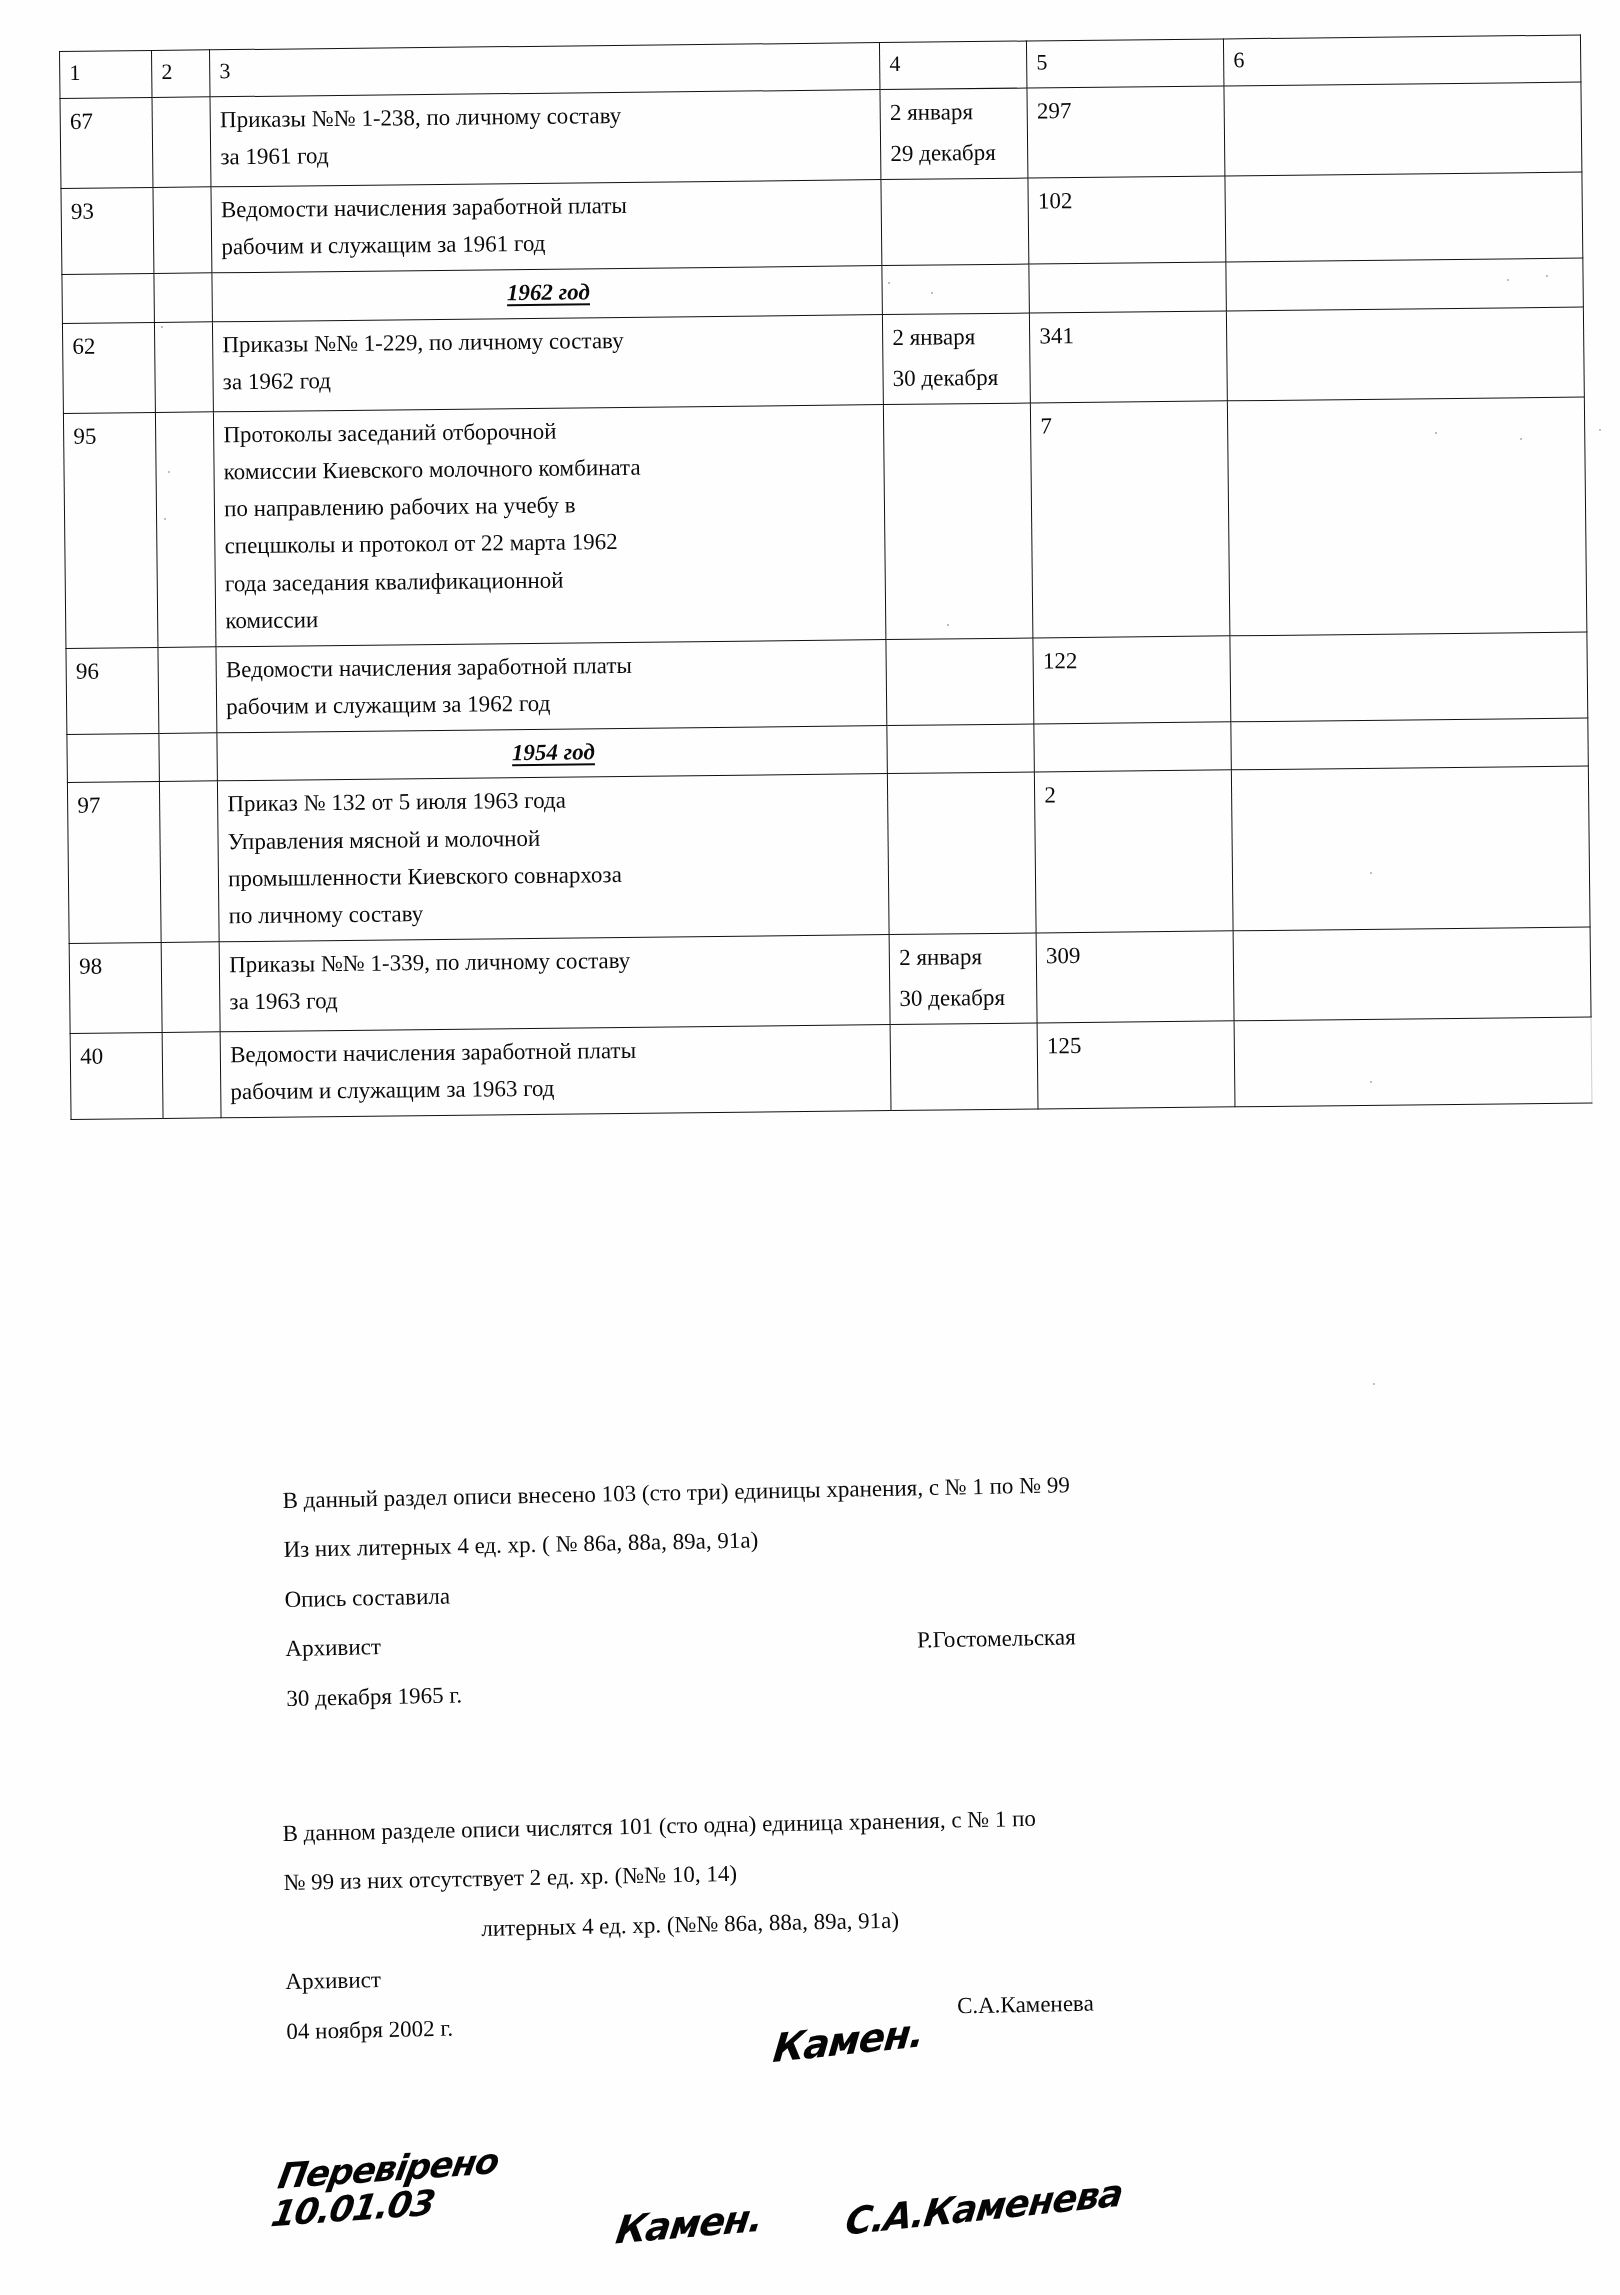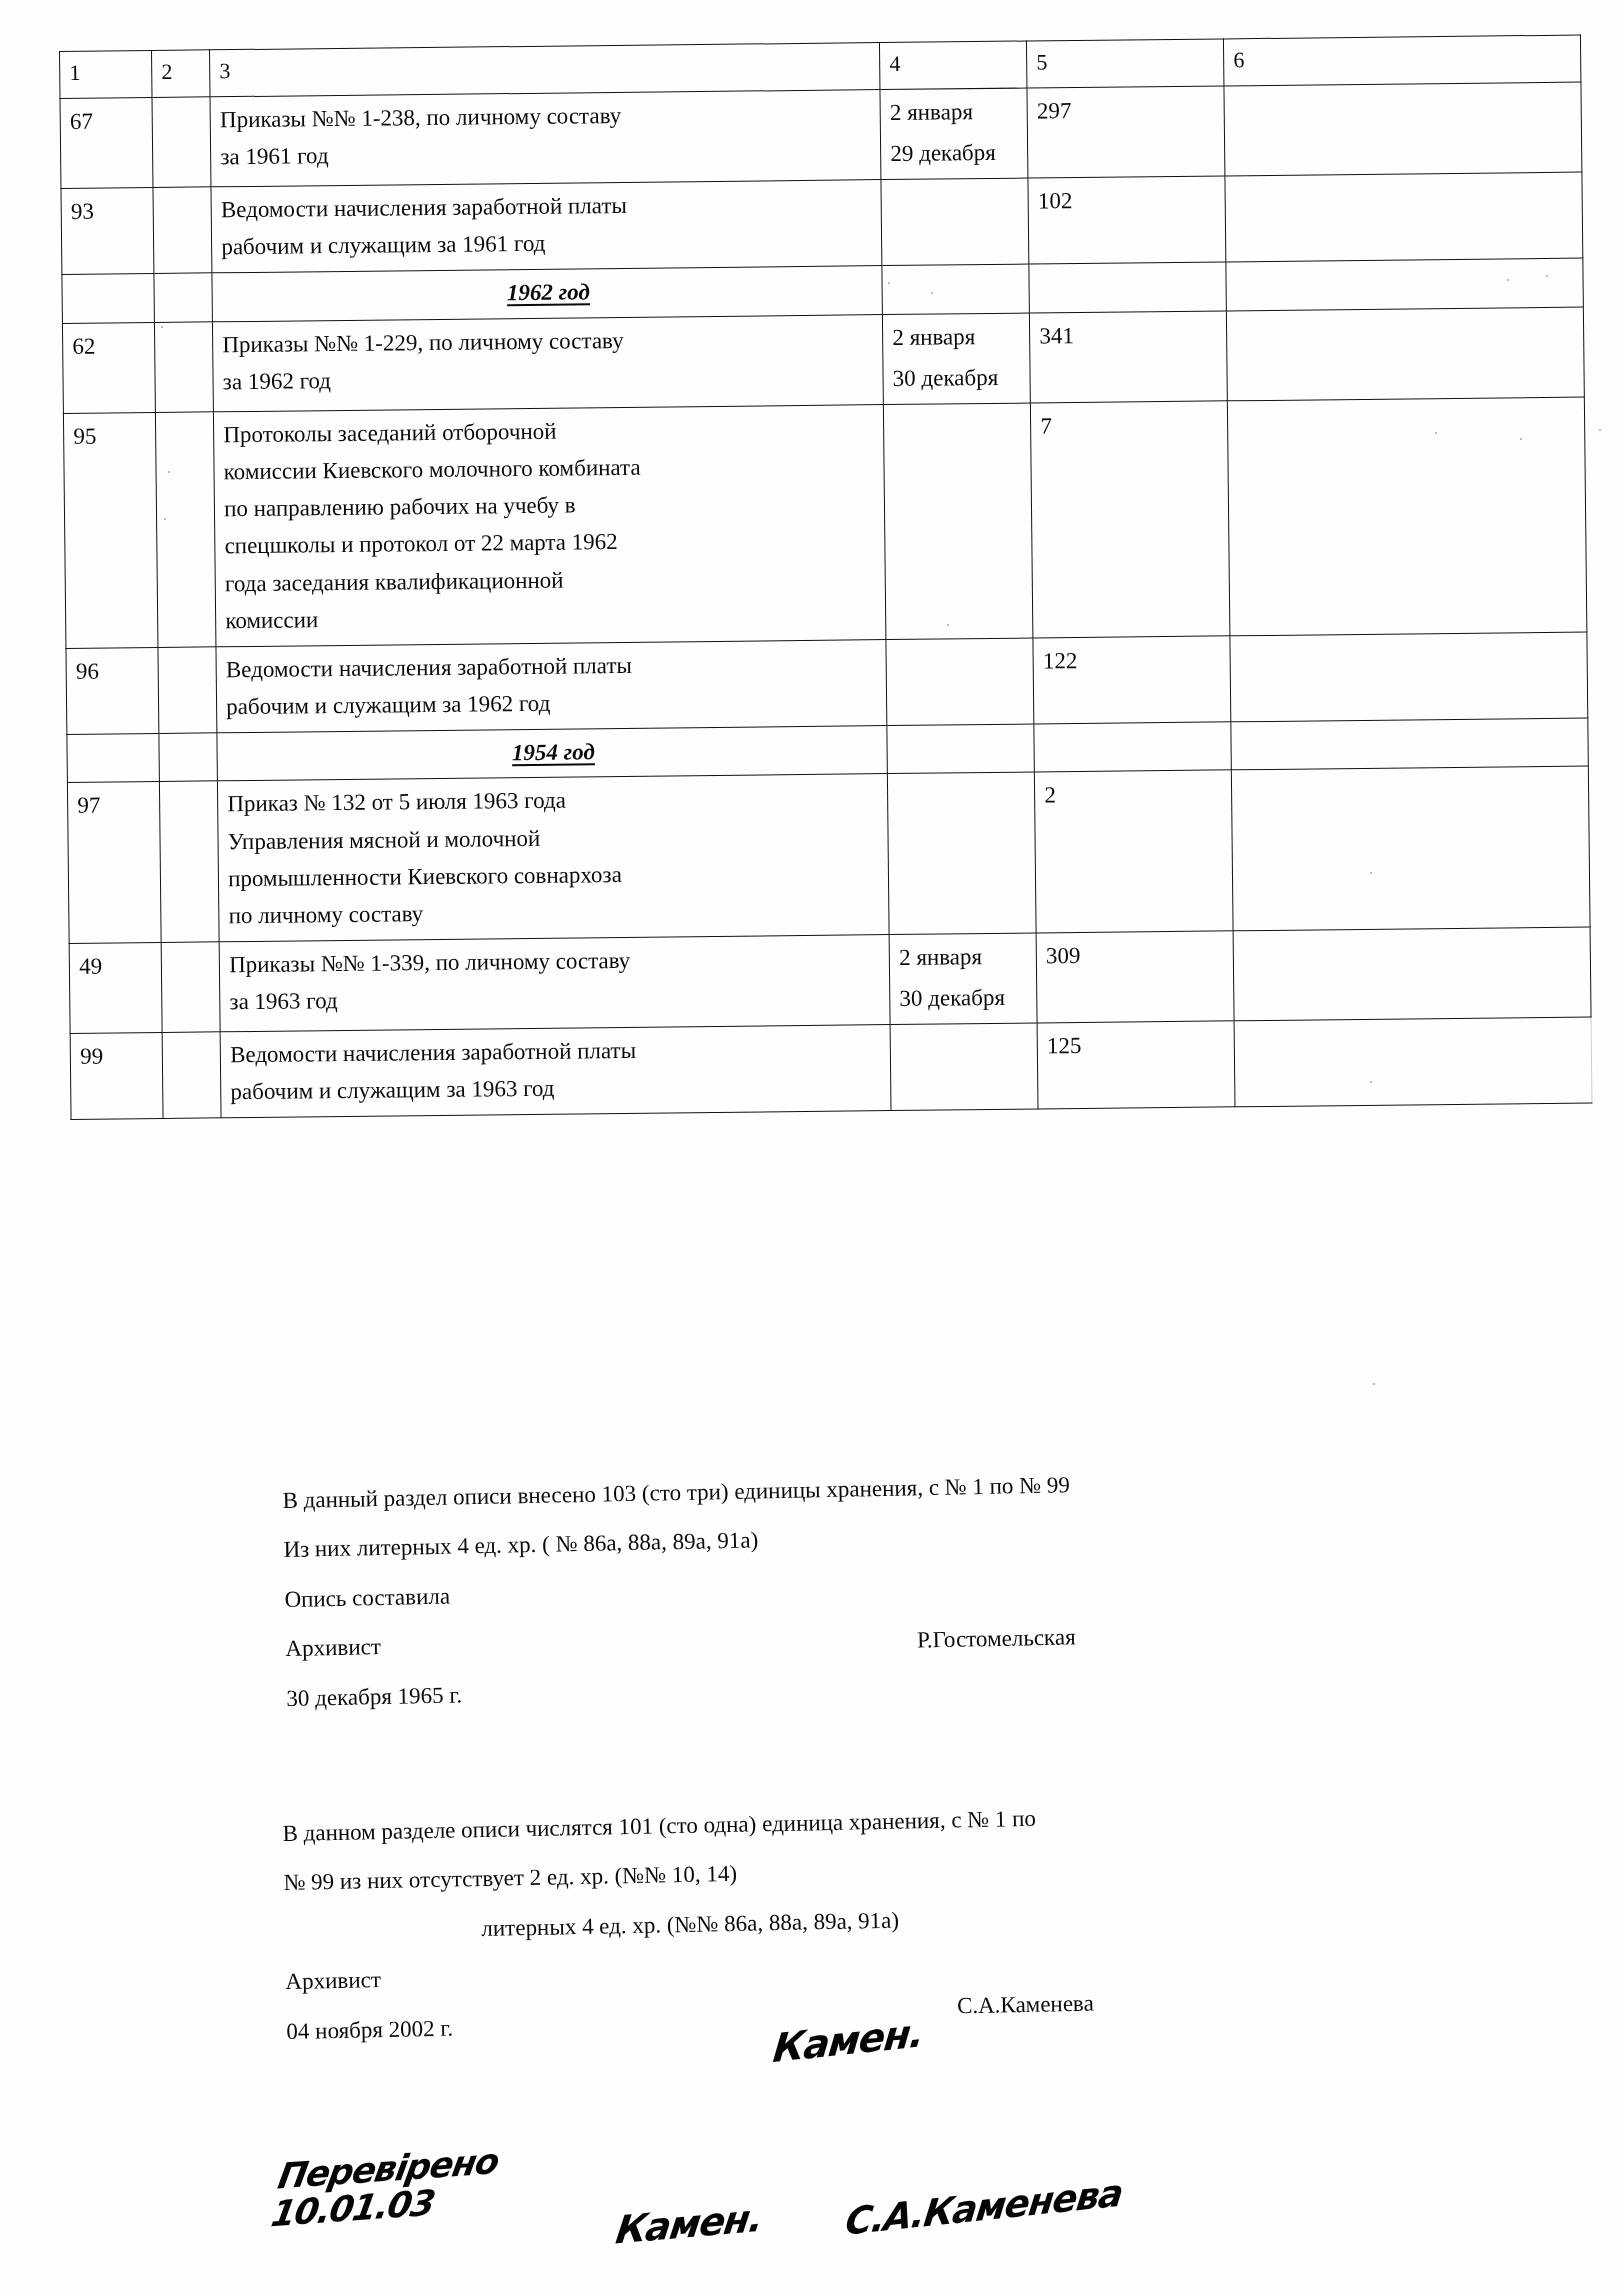--- a/index.html
+++ b/index.html
@@ -274,37 +274,37 @@
             <span class="l2">Управления мясной и молочной</span>
             <span class="l2">промышленности Киевского совнархоза</span>
             <span class="l2">по личному составу</span>
           </td>
           <td class="dates"></td>
           <td class="count">2</td>
           <td class="notes"></td>
         </tr>
 
         <tr>
-          <td class="num">49</td>
+          <td class="num">98</td>
           <td class="num"></td>
           <td class="title">
             <span class="l2">Приказы  №№ 1-339, по личному составу</span>
             <span class="l2">за 1963 год</span>
           </td>
           <td class="dates">
             <span class="l2">2 января</span>
             <span class="gap"></span>
             <span class="l2">30 декабря</span>
           </td>
           <td class="count">309</td>
           <td class="notes"></td>
         </tr>
 
         <tr class="faded">
-          <td class="num">99</td>
+          <td class="num">40</td>
           <td class="num"></td>
           <td class="title">
             <span class="l2">Ведомости начисления заработной платы</span>
             <span class="l2">рабочим и служащим за 1963 год</span>
           </td>
           <td class="dates"></td>
           <td class="count">125</td>
           <td class="notes"></td>
         </tr>
 

